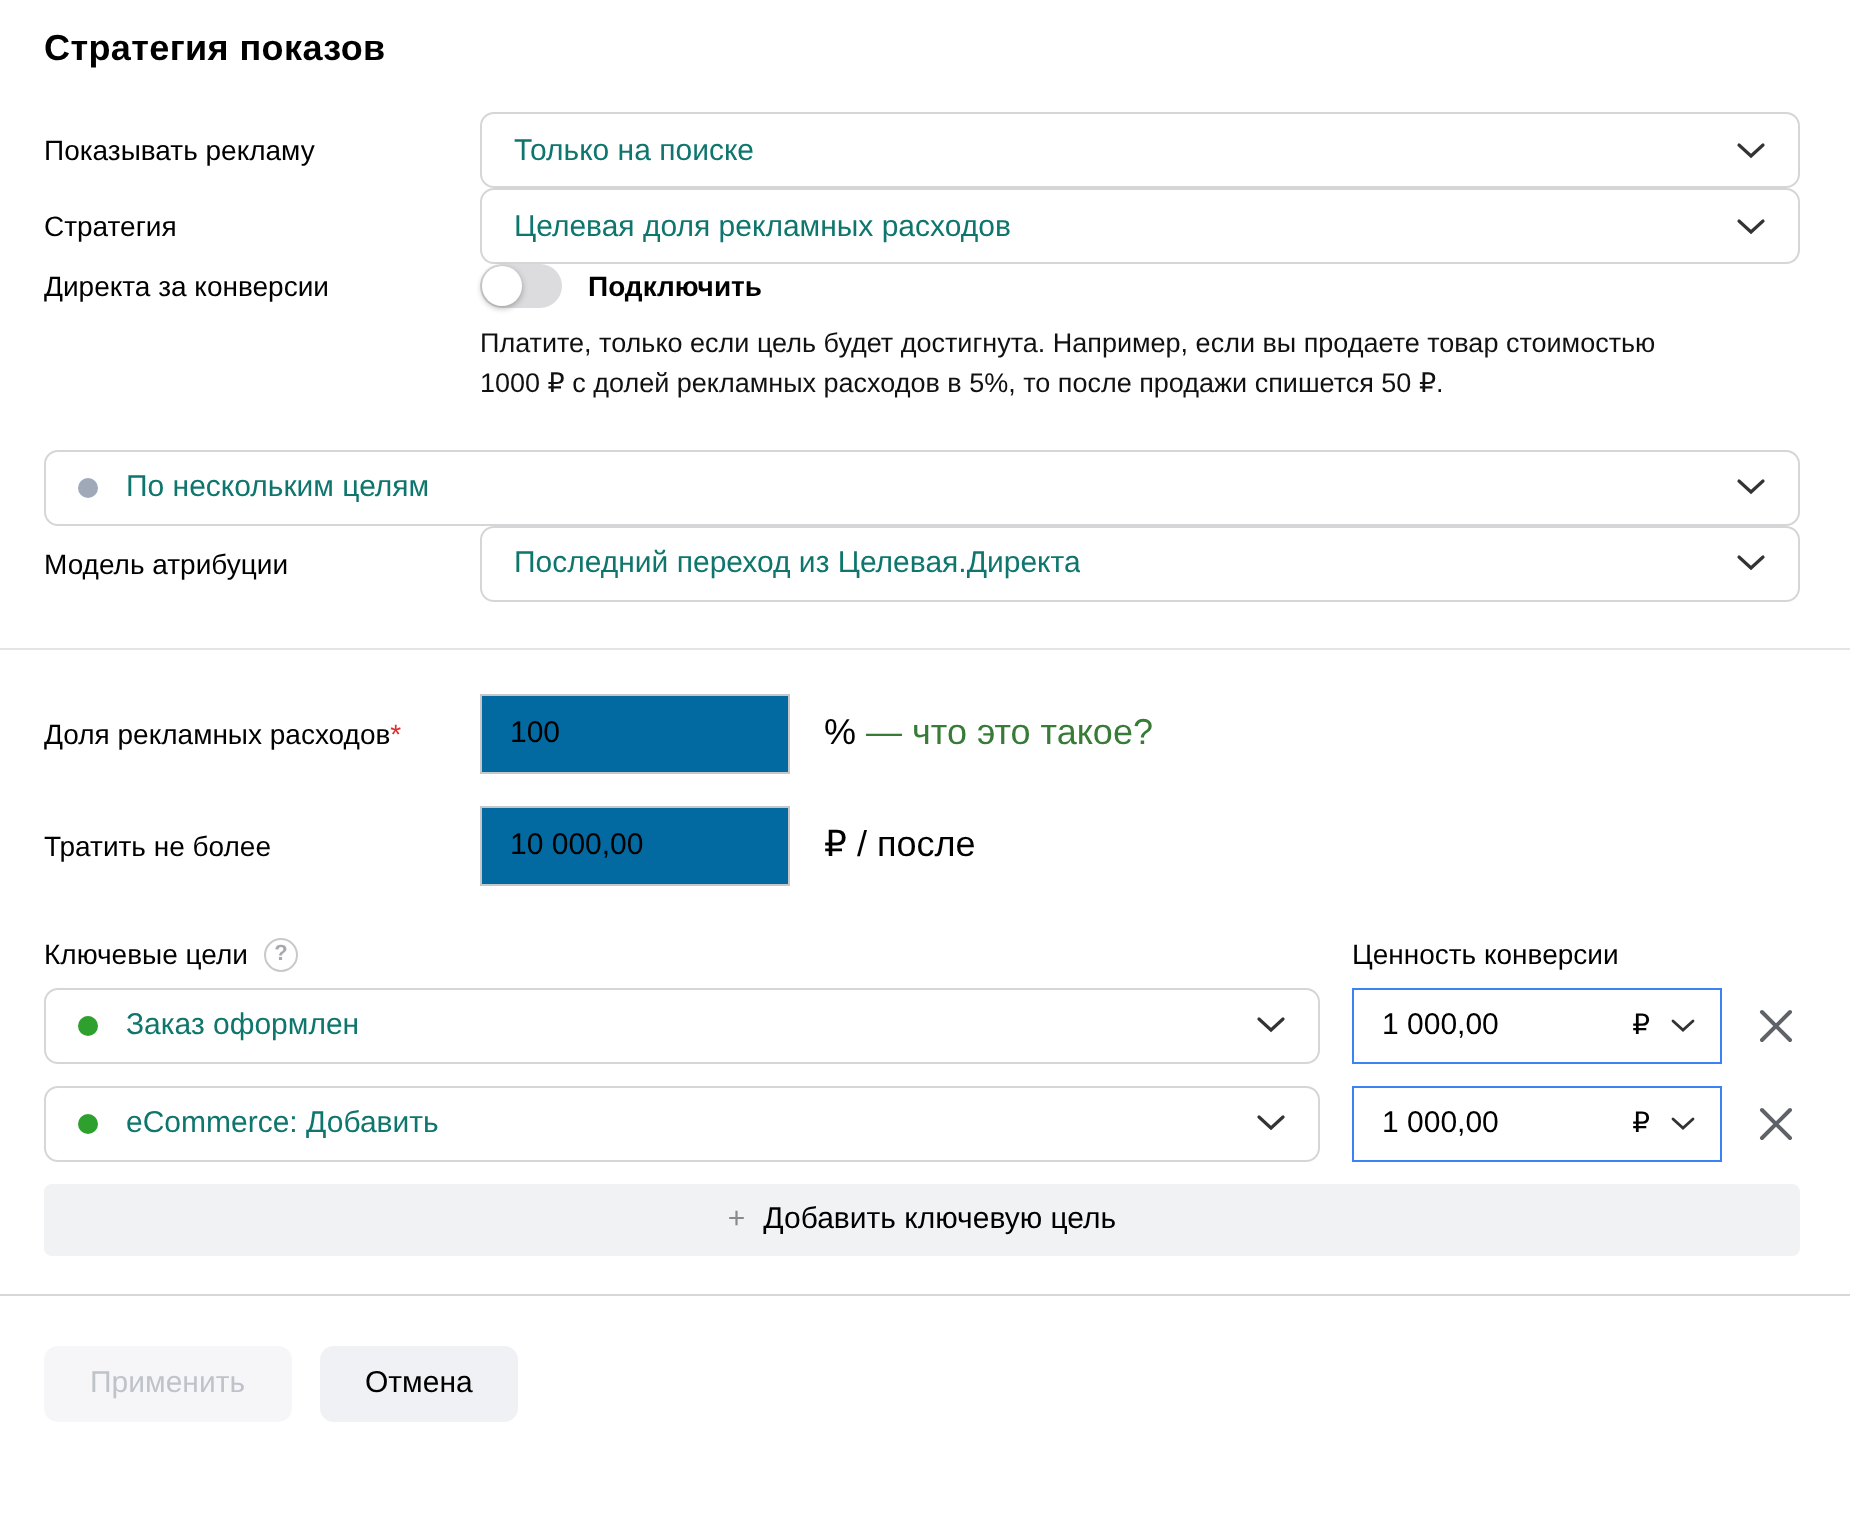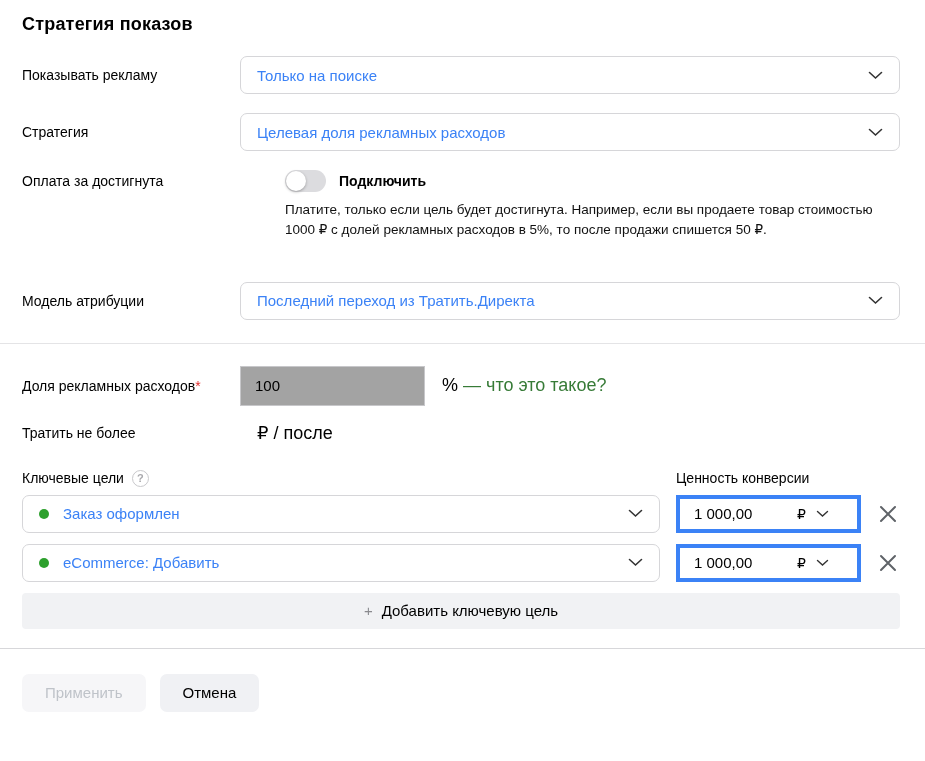--- a/index.html
+++ b/index.html
@@ -5,80 +5,80 @@
   * { box-sizing: border-box; }
   html, body { margin: 0; padding: 0; }
   body {
     width: 925px; height: 761px; background: #fff;
     font-family: "Liberation Sans", "DejaVu Sans", sans-serif;
     color: #000; overflow: hidden;
   }
   .section { padding: 0 25px 0 22px; }
   .page-title { font-size: 18px; font-weight: 700; margin: 14px 0 21px; letter-spacing: .2px; }
 
-  .form-row { display: flex; align-items: center; margin-bottom: 19px; }
+  .form-row { display: flex; align-items: center; }
   .form-label { width: 218px; flex: 0 0 218px; font-size: 14px; color: #000; }
   .req { color: #e02d2d; }
 
   .select {
     flex: 1; height: 38px; background: #fff;
     border: 1px solid #d6d6d9; border-radius: 7px;
     display: flex; align-items: center; justify-content: space-between;
-    padding: 0 16px; font-size: 15px; color: #3b82f6; cursor: pointer;
+    padding: 0 16px; font-size: 15px; color: #0f766e; cursor: pointer;
   }
   .select .sel-left { display: flex; align-items: center; overflow: hidden; white-space: nowrap; }
   .chev { flex: 0 0 auto; margin-left: 12px; display: flex; align-items: center; }
 
   .dot { width: 10px; height: 10px; border-radius: 50%; margin-right: 14px; flex: 0 0 auto; }
   .dot-muted { background: #9fa9ba; }
   .dot-green { background: #2da02d; }
 
   
   .row-toggle { align-items: flex-start; margin-bottom: 22px; }
   .row-toggle .form-label { padding-top: 3px; }
-  .toggle-wrap { flex: 1; margin-left: 45px; }
+  .toggle-wrap { flex: 1; }
   .toggle-line { display: flex; align-items: center; }
   .toggle {
     width: 41px; height: 22px; border-radius: 11px; background: #dcdcdf;
     position: relative; cursor: pointer; flex: 0 0 auto;
   }
   .toggle .knob {
     position: absolute; top: 1px; left: 1px; width: 20px; height: 20px;
     border-radius: 50%; background: #fff; box-shadow: 0 1px 3px rgba(0,0,0,.3);
   }
   .toggle-label { margin-left: 13px; font-size: 14px; font-weight: 700; }
   .toggle-desc { margin-top: 8px; font-size: 13.5px; line-height: 1.5; color: #111; max-width: 612px; }
 
   .hr { height: 1px; background: #e4e4e6; margin-top: 23px; }
   .hr2 { height: 1px; background: #d7d7da; margin-top: 19px; }
 
   .section2 { padding-top: 22px; }
   .row-input { margin-bottom: 16px; }
   .text-input {
-    width: 185px; height: 40px; border: 1px solid #c7c7ca; border-radius: 0;
+    width: 155px; height: 40px; border: 1px solid #c7c7ca; border-radius: 0;
     font-size: 15px; padding: 0 14px; color: #000; outline: none;
-    font-family: "Liberation Sans", "DejaVu Sans", sans-serif; background: #a3a3a3;
+    font-family: "Liberation Sans", "DejaVu Sans", sans-serif; background: #0369a1;
   }
   .input-suffix { margin-left: 17px; font-size: 18px; color: #000; }
   .green-link { color: #377b37; text-decoration: none; cursor: pointer; }
 
   
   .goals-header { display: flex; align-items: center; margin: 26px 0 8px; font-size: 14px; }
   .goals-header .gh-left { width: 654px; flex: 0 0 654px; display: flex; align-items: center; }
   .help-icon {
     width: 17px; height: 17px; border-radius: 50%; border: 1.5px solid #c9c9cc;
     color: #a9a9ad; font-size: 11px; font-weight: 700; display: inline-flex;
     align-items: center; justify-content: center; margin-left: 8px; cursor: pointer;
   }
   .goal-row { display: flex; align-items: center; margin-bottom: 11px; }
   .goal-select { flex: 0 0 638px; width: 638px; padding-left: 16px; }
   .goal-value {
     width: 185px; flex: 0 0 185px; margin-left: 16px; height: 38px;
-    border: 4px solid #3b82f6; display: flex; align-items: center;
-    padding: 0 28px 0 14px; font-size: 15px; background: #fff;
+    border: 1px solid #3b82f6; display: flex; align-items: center;
+    padding: 0 12px 0 14px; font-size: 15px; background: #fff;
   }
   .goal-value .val { flex: 1; }
   .goal-value .cur { font-size: 14px; margin-right: 4px; }
   .goal-value .chev { margin-left: 6px; cursor: pointer; }
   .remove-btn {
     margin-left: 15px; width: 26px; height: 26px; display: flex;
     align-items: center; justify-content: center; cursor: pointer; background: none; border: none; padding: 0;
   }
 
   .add-goal {
@@ -126,40 +126,51 @@
         </span>
       <span class="chev">
         <svg width="15" height="9" viewBox="0 0 15 9">
             <path d="M1.5 1.5 L7.5 7 L13.5 1.5" stroke="#333" stroke-width="1.6" fill="none" stroke-linecap="round"></path>
           </svg>
       </span>
     </div>
   </div>
 
   <div class="form-row row-toggle">
-    <div class="form-label">Оплата за достигнута</div>
+    <div class="form-label">Директа за конверсии</div>
     <div class="toggle-wrap">
       <div class="toggle-line">
         <div class="toggle">
             <div class="knob"></div>
           </div>
         <span class="toggle-label">Подключить</span>
       </div>
       <div class="toggle-desc">Платите, только если цель будет достигнута. Например, если вы продаете товар стоимостью 1000 ₽ с долей рекламных расходов в 5%, то после продажи спишется 50 ₽.</div>
     </div>
   </div>
 
   <div class="form-row">
+    <div class="select">
+      <span class="sel-left">
+        <span class="dot dot-muted"></span>
+        <span>По нескольким целям</span>
+      </span>
+      <span class="chev">
+        <svg width="15" height="9" viewBox="0 0 15 9">
+            <path d="M1.5 1.5 L7.5 7 L13.5 1.5" stroke="#333" stroke-width="1.6" fill="none" stroke-linecap="round"></path>
+          </svg>
+      </span>
+    </div>
   </div>
 
   <div class="form-row">
     <div class="form-label">Модель атрибуции</div>
     <div class="select">
       <span class="sel-left">
-          <span>Последний переход из Тратить.Директа</span>
+          <span>Последний переход из Целевая.Директа</span>
         </span>
       <span class="chev">
         <svg width="15" height="9" viewBox="0 0 15 9">
             <path d="M1.5 1.5 L7.5 7 L13.5 1.5" stroke="#333" stroke-width="1.6" fill="none" stroke-linecap="round"></path>
           </svg>
       </span>
     </div>
   </div>
 </div>
 
@@ -168,20 +179,21 @@
 <div class="section section2">
 
   <div class="form-row row-input">
     <div class="form-label"><span>Доля рекламных расходов</span><span class="req">*</span></div>
     <input class="text-input" value="100" style="">
     <span class="input-suffix"><span>%</span> <a class="green-link">— что это такое?</a></span>
   </div>
 
   <div class="form-row row-input">
     <div class="form-label">Тратить не более</div>
+    <input class="text-input" value="10 000,00" style="">
     <span class="input-suffix">₽ / после</span>
   </div>
 
   <div class="goals-header">
     <div class="gh-left">
       <span>Ключевые цели</span>
       <span class="help-icon">?</span>
     </div>
     <div>Ценность конверсии</div>
   </div>

